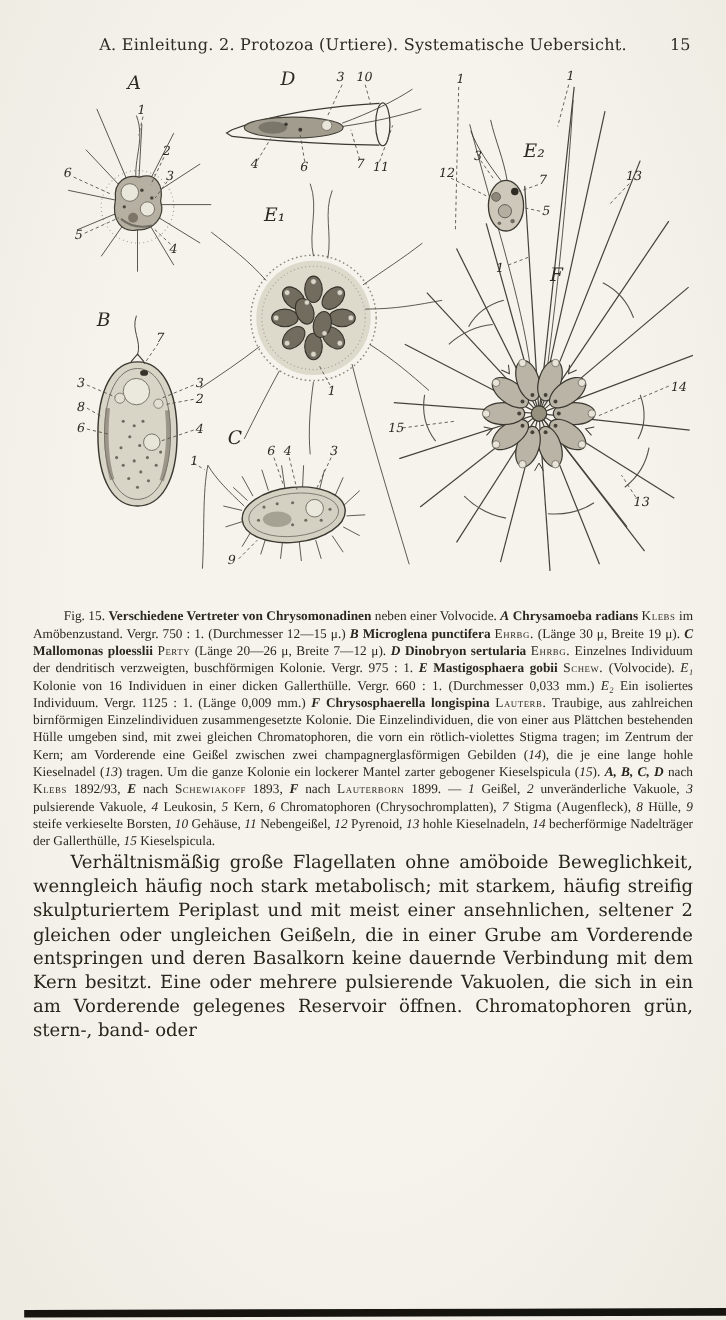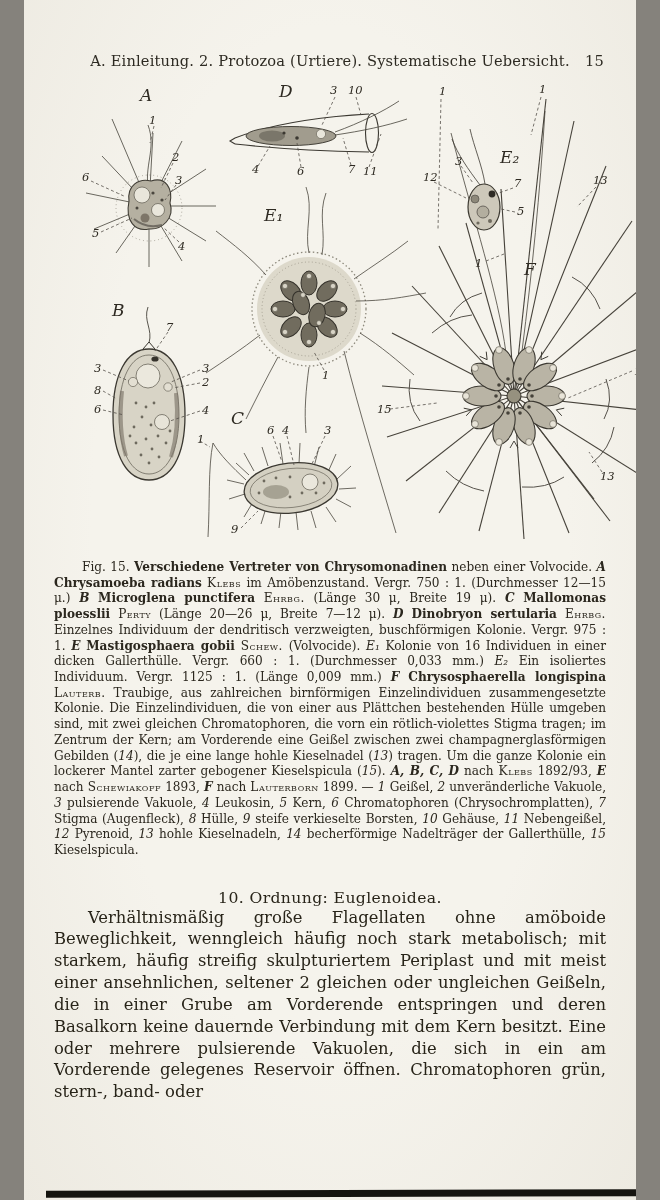--- a/index.html
+++ b/index.html
@@ -1,37 +1,37 @@
 <!DOCTYPE html>
 <html lang="de"><head>
 <meta charset="utf-8">
 <style>
   * { margin:0; padding:0; box-sizing:border-box; }
   html,body { background:#85827c; }
   .page {
     position:relative;
-    width:612px; height:1200px; margin:0 auto;
+    width:660px; height:1200px; margin:0 auto;
     background:radial-gradient(ellipse at 50% 45%, #f5f3ec 55%, #edeae1 100%);
     color:#282419;
     font-family:"DejaVu Serif","Liberation Serif",serif;
     overflow:hidden;
-    padding:52px 30px 0 30px;
+    padding:32px 30px 0 30px;
   }
   .running-header { position:relative; text-align:center; font-size:14.6px; color:#2d2a22; letter-spacing:.2px; }
   .page-num { position:absolute; right:2px; top:0; }
   .para { text-align:justify; font-size:15.4px; line-height:1.36; margin-top:20px; hyphens:auto; }
   .seg-i { font-style:italic; }
   .seg-b { font-weight:bold; }
   .seg-bi { font-weight:bold; font-style:italic; }
   .seg-sc { font-variant:small-caps; letter-spacing:.5px; }
   .figure-wrap { width:600px; margin:12px auto 0; }
   svg text { font-family:"DejaVu Serif","Liberation Serif",serif; fill:#2e2a22; }
   .fig-letter { font-size:17px; font-style:italic; }
   .fig-num { font-size:11.5px; font-style:italic; }
-  .caption { margin-top:5px; font-size:12.1px; line-height:1.3; text-align:justify; text-indent:28px; color:#2b271e; hyphens:auto; }
+  .caption { margin-top:18px; font-size:12.1px; line-height:1.3; text-align:justify; text-indent:28px; color:#2b271e; hyphens:auto;font-family:Liberation Serif, serif; }
   .section-heading { text-align:center; margin-top:30px; font-size:15.6px; letter-spacing:.4px; }
   .body-para { font-size:16.4px; line-height:1.33; text-align:justify; text-indent:34px; hyphens:auto; }
   .scan-edge { position:absolute; bottom:3px; left:22px; right:0; height:7px; background:#15140f; transform:rotate(-0.15deg); }
 </style>
 </head>
 <body>
 
 <div class="page">
 
   <div class="running-header">
@@ -384,18 +384,17 @@
         <text class="fig-num" x="213" y="353">6</text>
         <text class="fig-num" x="228" y="353">4</text>
         <text class="fig-num" x="270" y="353">3</text>
         <text class="fig-num" x="177" y="452">9</text>
       </g>
     </svg>
   </div>
 
   <p class="caption"><span>Fig. 15.  </span><span class="seg-b">Verschiedene Vertreter von Chrysomonadinen</span><span> neben einer Volvocide.  </span><span class="seg-bi">A</span><span> </span><span class="seg-b">Chrysamoeba radians</span><span> </span><span class="seg-sc">Klebs</span><span> im Amöbenzustand.  Vergr. 750 : 1.  (Durchmesser 12—15 μ.)  </span><span class="seg-bi">B</span><span> </span><span class="seg-b">Microglena punctifera</span><span> </span><span class="seg-sc">Ehrbg.</span><span> (Länge 30 μ, Breite 19 μ).  </span><span class="seg-bi">C</span><span> </span><span class="seg-b">Mallomonas ploesslii</span><span> </span><span class="seg-sc">Perty</span><span> (Länge 20—26 μ, Breite 7—12 μ).  </span><span class="seg-bi">D</span><span> </span><span class="seg-b">Dinobryon sertularia</span><span> </span><span class="seg-sc">Ehrbg.</span><span>  Einzelnes Individuum der dendritisch verzweigten, buschförmigen Kolonie.  Vergr. 975 : 1.  </span><span class="seg-bi">E</span><span> </span><span class="seg-b">Mastigosphaera gobii</span><span> </span><span class="seg-sc">Schew.</span><span> (Volvocide).  </span><span class="seg-i">E₁</span><span> Kolonie von 16 Individuen in einer dicken Gallerthülle.  Vergr. 660 : 1.  (Durchmesser 0,033 mm.)  </span><span class="seg-i">E₂</span><span> Ein isoliertes Individuum.  Vergr. 1125 : 1.  (Länge 0,009 mm.)  </span><span class="seg-bi">F</span><span> </span><span class="seg-b">Chrysosphaerella longispina</span><span> </span><span class="seg-sc">Lauterb.</span><span>  Traubige, aus zahlreichen birnförmigen Einzelindividuen zusammengesetzte Kolonie.  Die Einzelindividuen, die von einer aus Plättchen bestehenden Hülle umgeben sind, mit zwei gleichen Chromatophoren, die vorn ein rötlich-violettes Stigma tragen; im Zentrum der Kern; am Vorderende eine Geißel zwischen zwei champagnerglasförmigen Gebilden (</span><span class="seg-i">14</span><span>), die je eine lange hohle Kieselnadel (</span><span class="seg-i">13</span><span>) tragen.  Um die ganze Kolonie ein lockerer Mantel zarter gebogener Kieselspicula (</span><span class="seg-i">15</span><span>).  </span><span class="seg-bi">A, B, C, D</span><span> nach </span><span class="seg-sc">Klebs</span><span> 1892/93,  </span><span class="seg-bi">E</span><span> nach </span><span class="seg-sc">Schewiakoff</span><span> 1893,  </span><span class="seg-bi">F</span><span> nach </span><span class="seg-sc">Lauterborn</span><span> 1899. — </span><span class="seg-i">1</span><span> Geißel, </span><span class="seg-i">2</span><span> unveränderliche Vakuole, </span><span class="seg-i">3</span><span> pulsierende Vakuole, </span><span class="seg-i">4</span><span> Leukosin, </span><span class="seg-i">5</span><span> Kern, </span><span class="seg-i">6</span><span> Chromatophoren (Chrysochromplatten), </span><span class="seg-i">7</span><span> Stigma (Augenfleck), </span><span class="seg-i">8</span><span> Hülle, </span><span class="seg-i">9</span><span> steife verkieselte Borsten, </span><span class="seg-i">10</span><span> Gehäuse, </span><span class="seg-i">11</span><span> Nebengeißel, </span><span class="seg-i">12</span><span> Pyrenoid, </span><span class="seg-i">13</span><span> hohle Kieselnadeln, </span><span class="seg-i">14</span><span> becherförmige Nadelträger der Gallerthülle, </span><span class="seg-i">15</span><span> Kieselspicula.</span></p>
 
-  <h2 class="section-heading" style="font-weight:normal;">10. Ordnung: Euglenoidea.</h2>
 
   <p class="body-para">Verhältnismäßig große Flagellaten ohne amöboide Beweglichkeit, wenngleich häufig noch stark metabolisch; mit starkem, häufig streifig skulpturiertem Periplast und mit meist einer ansehnlichen, seltener 2 gleichen oder ungleichen Geißeln, die in einer Grube am Vorderende entspringen und deren Basalkorn keine dauernde Verbindung mit dem Kern besitzt. Eine oder mehrere pulsierende Vakuolen, die sich in ein am Vorderende gelegenes Reservoir öffnen. Chromatophoren grün, stern-, band- oder</p>
 
   <div class="scan-edge"></div>
 </div>
 
 </body></html>

